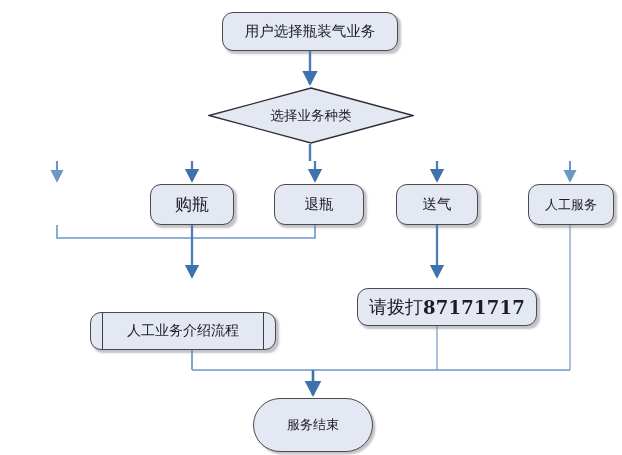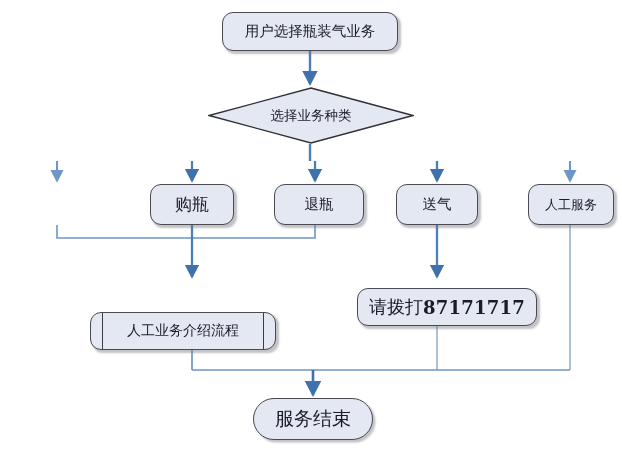--- a/index.html
+++ b/index.html
@@ -63,21 +63,21 @@
   #n-decision{left:208px;top:87px;width:206px;height:57px;font-size:13.5px;}
 
   #n-opt1{left:16px;top:184px;width:80px;height:41px;font-size:14.5px;}
   #n-opt2{left:150px;top:184px;width:84px;height:41px;font-size:17px;}
   #n-opt3{left:274px;top:184px;width:90px;height:41px;font-size:14.5px;}
   #n-opt4{left:396px;top:184px;width:82px;height:41px;font-size:14.5px;}
   #n-opt5{left:528px;top:184px;width:86px;height:41px;font-size:13px;}
 
   #n-manual{left:90px;top:280px;width:186px;height:38px;font-size:14px;margin-top:32px;}
   #n-phone{left:357px;top:280px;width:180px;height:38px;font-size:18px;margin-top:8px;}
-  #n-end{left:253px;top:398px;width:120px;height:42px;font-size:19px;}
+  #n-end{left:253px;top:398px;width:120px;height:54px;font-size:13px;}
 
   .phone-num{font-weight:bold;letter-spacing:.2px;}
 </style>
 </head>
 <body>
 
 <div id="canvas">
 
   <svg id="wires" viewBox="0 0 622 455" xmlns="http://www.w3.org/2000/svg">
     <defs>

